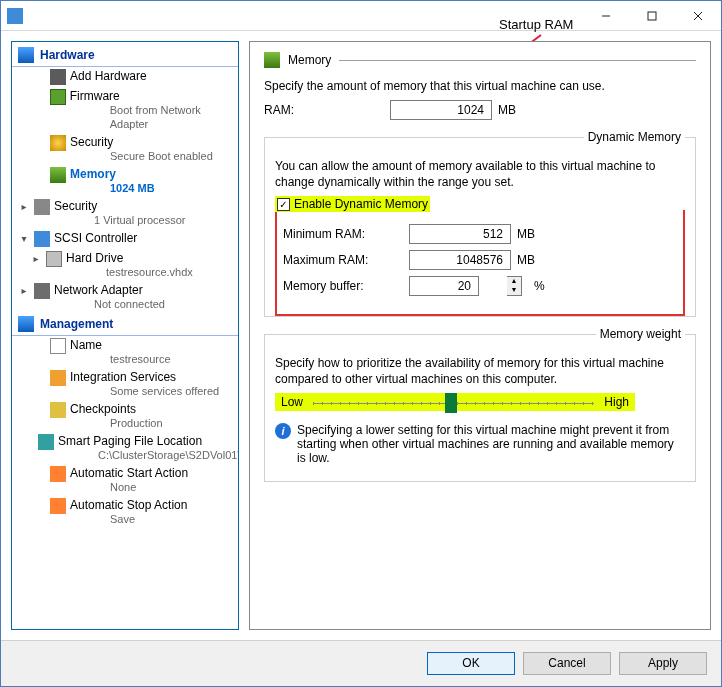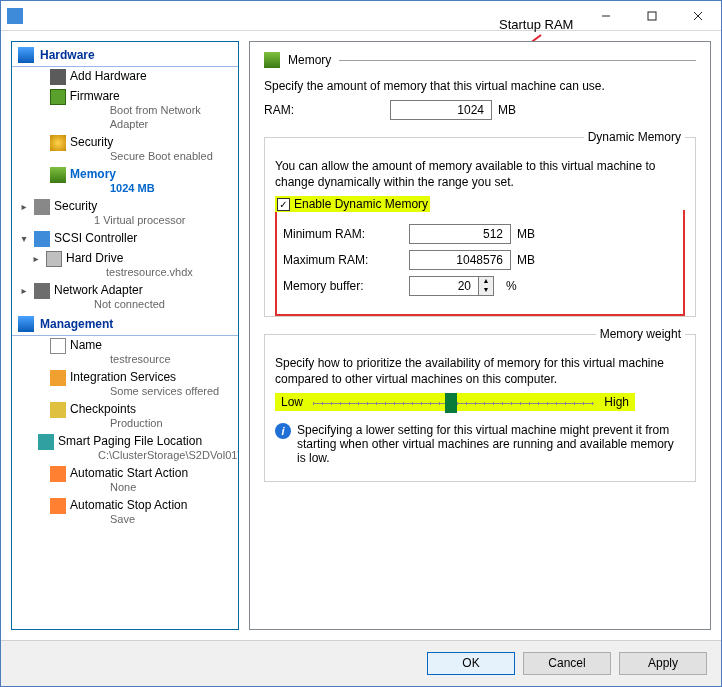--- a/index.html
+++ b/index.html
@@ -21,21 +21,21 @@
   .node .sub { color:#666; font-size:11px;margin-left:40px;}
   .node.selected { }
   .node.selected .lbl, .node.selected .sub { color:#0066cc; font-weight:bold;}
   .node.child { padding-left:22px;}
   .content { flex:1; border:1px solid #828790; background:#fff; padding:10px 14px 10px 14px; overflow:auto; position:relative;}
   .pane-hdr { display:flex; align-items:center; gap:8px; margin-bottom:10px;}
   .pane-hdr .hline { flex:1; height:1px; background:#a0a0a0;}
   .row { display:flex; align-items:center; gap:6px; margin:6px 0;}
   .lblw { width:120px;}
   input.val { width:102px; height:20px; border:1px solid #7a7a7a; text-align:right; padding:1px 7px; font-family:inherit;}
-  .spinwrap { display:flex; align-items:center;}
+  .spinwrap { display:flex; align-items:center;gap:28px;}
   .spinbtns { display:flex; flex-direction:column; border:1px solid #7a7a7a; border-left:none; height:20px;}
   .spinbtns div { width:14px; height:9px; font-size:7px; text-align:center; line-height:8px; background:#efefef;}
   fieldset { border:1px solid #d0d0d0; margin:10px 0 8px 0; padding:8px 10px 10px 10px;}
   legend { padding:0 4px; color:#000;text-align:right;}
   .hl-yellow { background:#e6ff00; padding:1px 2px; display:inline-flex; align-items:center; gap:4px;}
   .redbox { border:2px solid #e03030; border-top:none; padding:8px 6px 12px 6px; margin-top:-2px;}
   .hint { margin:6px 0; line-height:16px;}
   .slider-row { display:flex; align-items:center; gap:10px; background:#e6ff00; padding:2px 6px; width:100%; max-width:360px;}
   .slider-track { flex:1; height:3px; background:repeating-linear-gradient(90deg,#888 0,#888 1px,transparent 1px,transparent 9px); position:relative; top:1px;}
   .slider-track::before{content:"";position:absolute;left:0;right:0;top:1px;height:1px;background:#888;}

